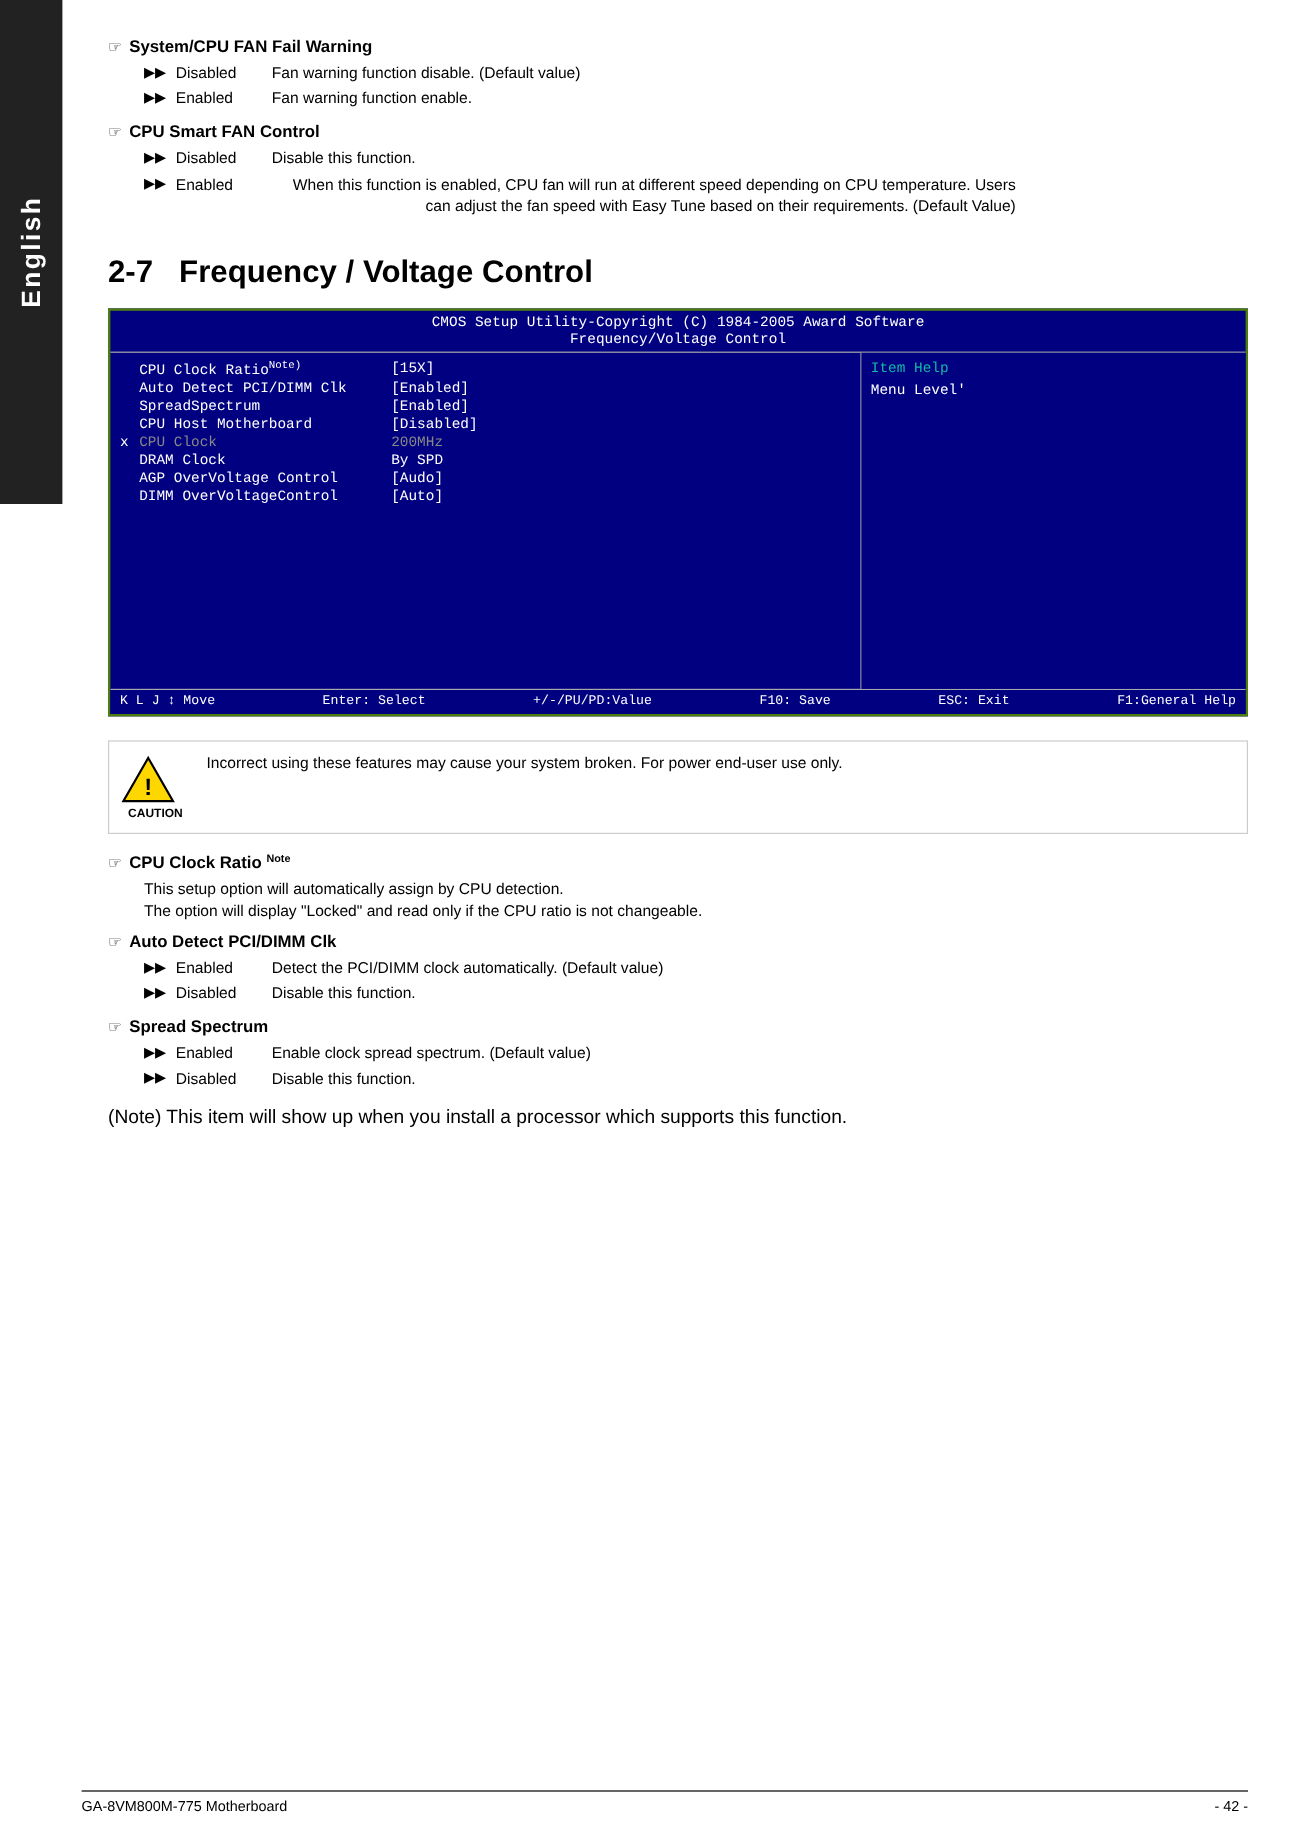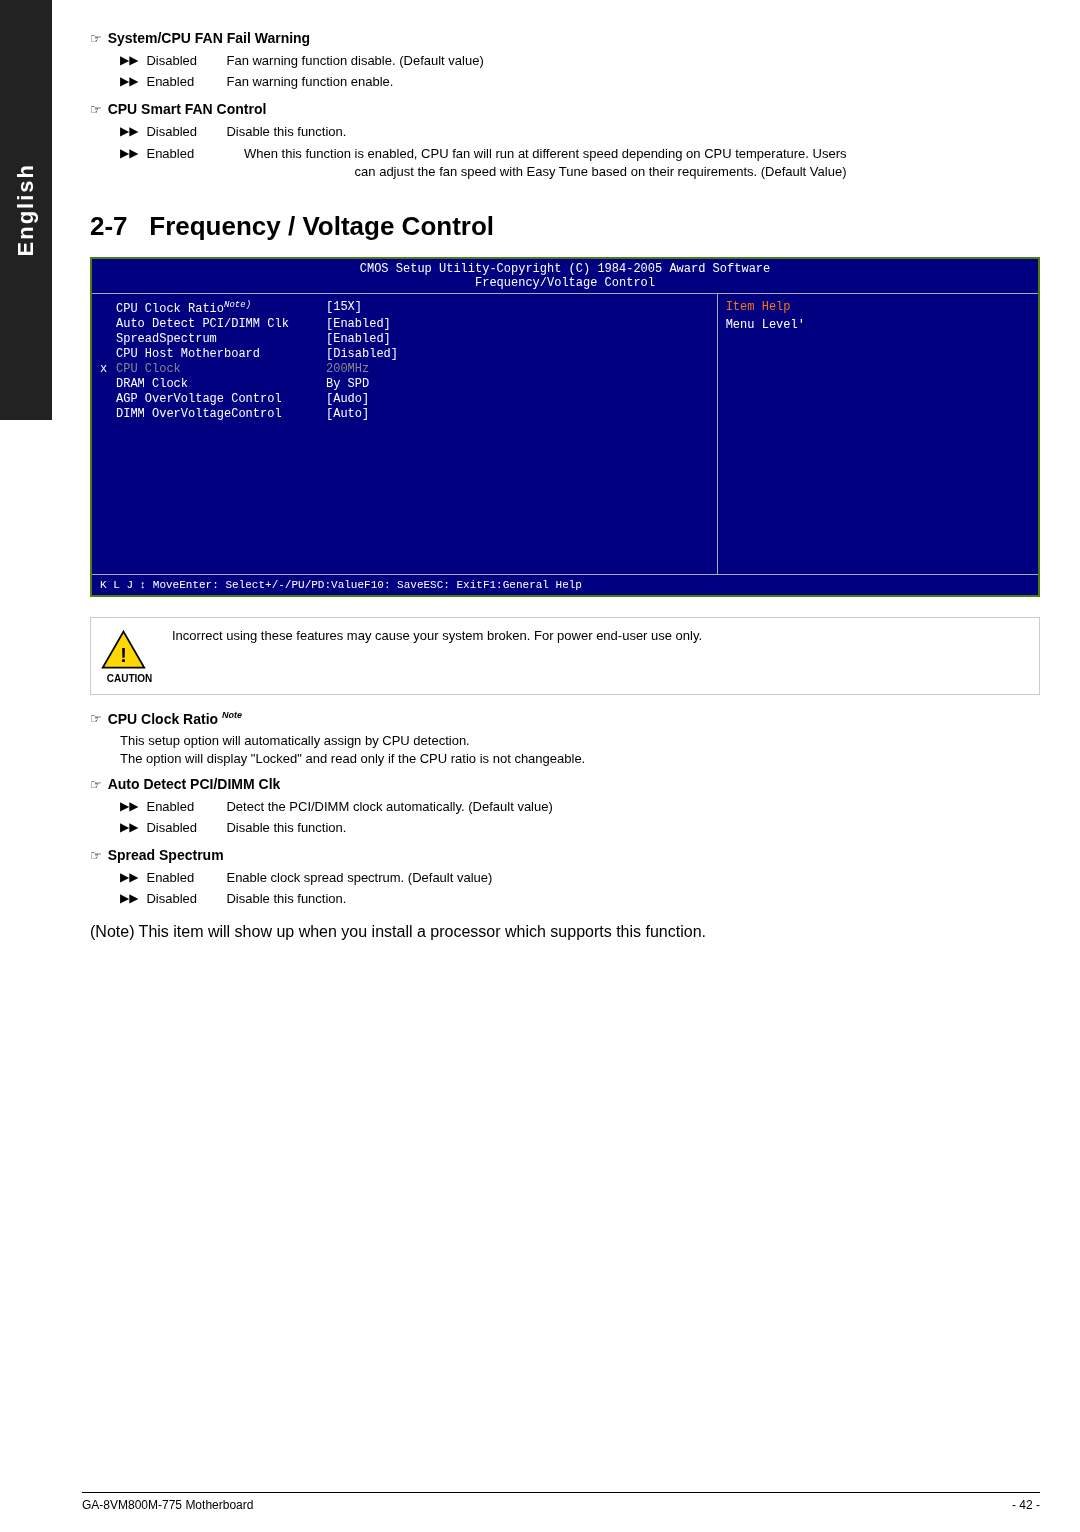--- a/index.html
+++ b/index.html
@@ -114,21 +114,21 @@
       flex: 2;
       padding: 6px 8px;
       border-right: 1px solid #aaa;
     }
     .bios-right {
       flex: 1;
       padding: 6px 8px;
       background: #000080;
     }
     .bios-right-title {
-      color: #f97316;
+      color: #14b8a6;
       font-size: 12px;
       margin-bottom: 4px;
     }
     .bios-right-content {
       font-size: 12px;
     }
     .bios-row {
       display: flex;
       margin-bottom: 1px;
     }
@@ -145,20 +145,21 @@
     }
     .bios-footer {
       background: #000080;
       border-top: 1px solid #aaa;
       padding: 4px 8px;
       font-size: 11px;
       color: #fff;
     }
     .bios-footer-row {
       display: flex;
+      justify-content: space-between;
     }
 
     
     .caution-box {
       display: flex;
       align-items: flex-start;
       margin: 15px 0;
       padding: 10px;
       border: 1px solid #ccc;
       background: #fff;
@@ -174,38 +175,37 @@
       flex-direction: column;
     }
     .caution-text {
       font-size: 13px;
     }
 
     
     .page-footer {
       position: absolute;
       bottom: 20px;
-      left: 82px;
+      left: 68px;
       right: 40px;
       display: flex;
       justify-content: space-between;
       border-top: 1px solid #000;
       padding-top: 5px;
       font-size: 12px;
     }
 
     .note-text {
       font-size: 16px;
       margin-top: 15px;
       margin-bottom: 16px;
     }
 
     sup {
       font-size: 9px;
-      font-style: italic;
     }
 
     .bios-row-x {
       min-width: 16px;
       font-size: 12px;
     }
   </style>
 </head>
 <body>
 

